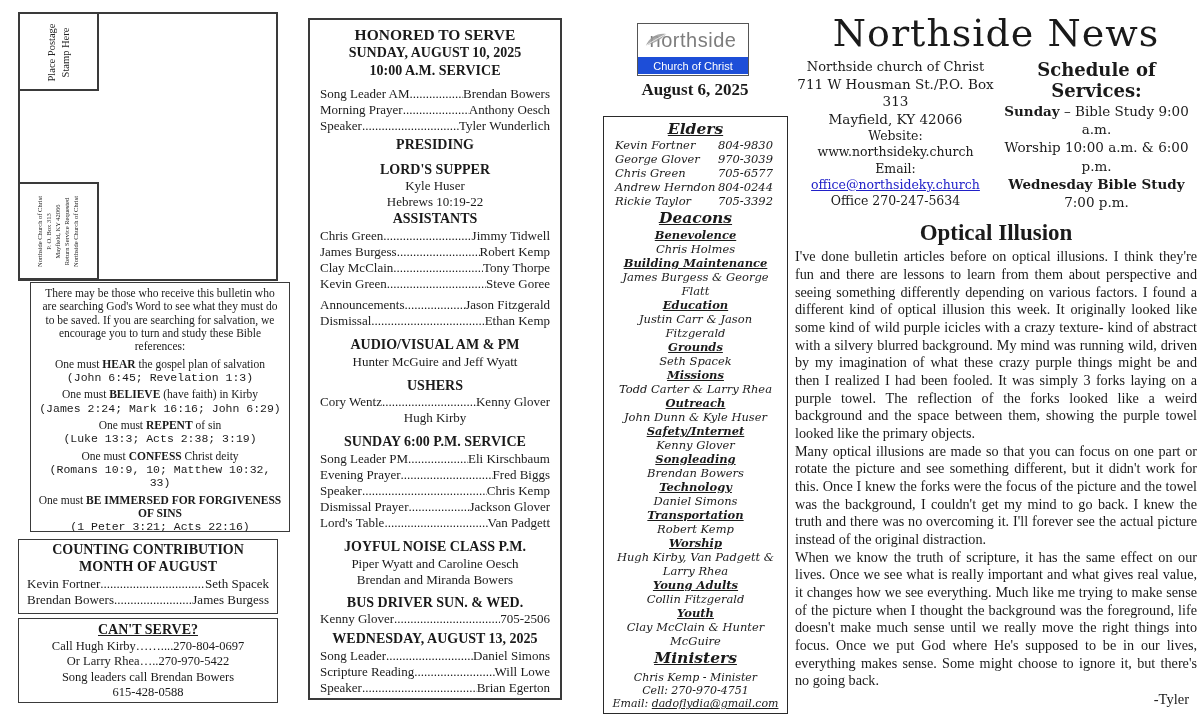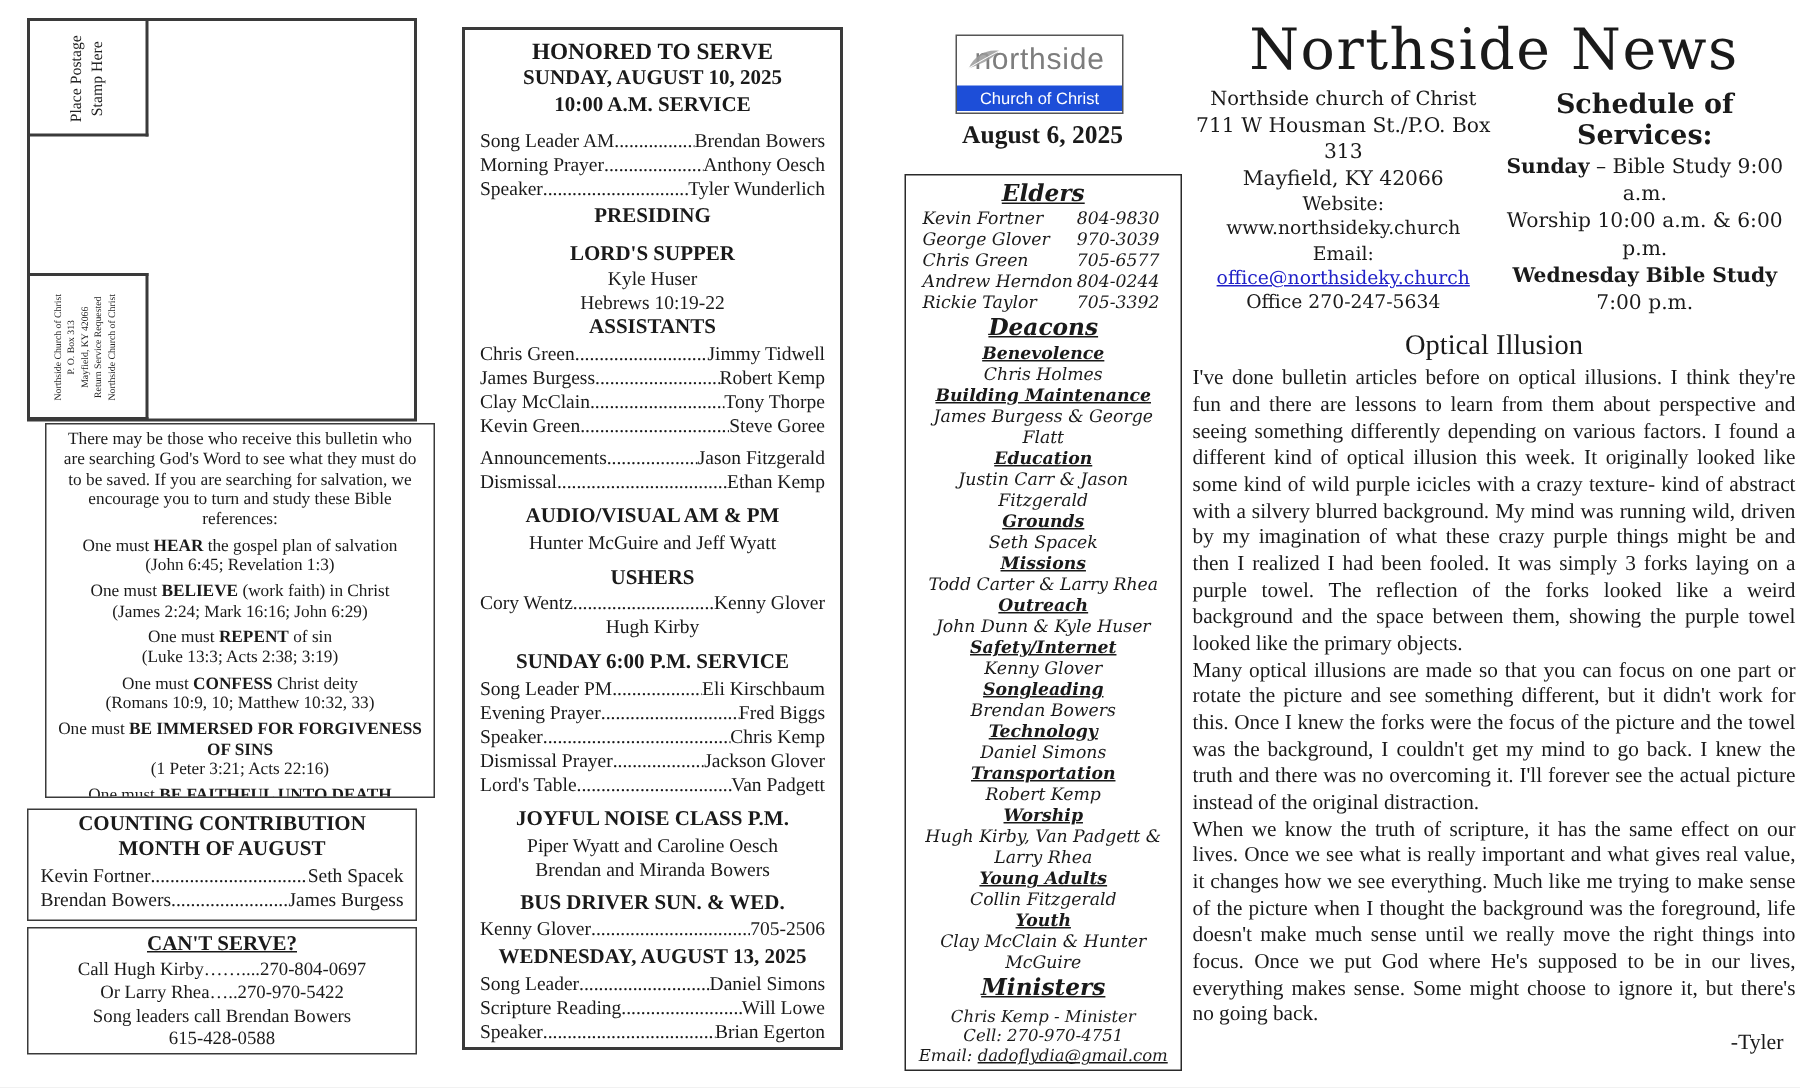--- a/index.html
+++ b/index.html
@@ -13,21 +13,21 @@
         display:flex;flex-direction:column;align-items:center;justify-content:center;
         font-size:10.5px;line-height:1.3;text-align:center;color:#222;}
   .return-box{position:absolute;left:0;top:168px;width:79px;height:98px;border:2px solid #3a3a3a;border-left:none;box-sizing:border-box;}
   .return-box .vrot{position:absolute;width:96px;height:75px;left:-11px;top:10px;transform:rotate(-90deg);
         display:flex;flex-direction:column;align-items:center;justify-content:center;
         font-size:6.5px;line-height:1.4;text-align:center;color:#222;white-space:nowrap;}
 
   .salvation-box{position:absolute;left:30px;top:282px;width:260px;height:250px;border:1.5px solid #3a3a3a;
         box-sizing:border-box;padding:4px 6px;text-align:center;font-size:11.5px;line-height:1.16;overflow:hidden;}
   .sal-item{margin-top:4px;}
-  .sal-ref{display:block;}
+  .sal-ref{display:block;font-family:Liberation Mono, monospace;}
 
   .counting-box{position:absolute;left:18px;top:539px;width:260px;height:75px;border:1.5px solid #3a3a3a;
         box-sizing:border-box;padding:2px 8px;overflow:hidden;}
   .counting-title{font-weight:bold;text-align:center;font-size:14px;line-height:1.2;}
   .cantserve-box{position:absolute;left:18px;top:618px;width:260px;height:85px;border:1.5px solid #3a3a3a;
         box-sizing:border-box;padding:2px 4px;text-align:center;font-size:12.5px;line-height:1.25;overflow:hidden;}
   .cs-title{font-weight:bold;font-size:14px;text-decoration:underline;}
 
   
   .lrow{display:flex;align-items:baseline;font-size:13px;line-height:1.24;}
@@ -64,21 +64,21 @@
   
   .news{position:absolute;left:795px;top:12px;width:402px;}
   .news-title{text-align:center;font-family:"DejaVu Serif",serif;font-size:38px;line-height:1.15;letter-spacing:1px;}
   .news-head{display:flex;margin-top:3px;}
   .contact{width:50%;text-align:center;font-family:"DejaVu Serif",serif;font-size:12.5px;line-height:1.3;}
   .contact .c1{font-size:13px;}
   .contact .c2,.contact .c3{font-size:13.5px;}
   .blue-link{color:#2020c8;text-decoration:underline;}
   .schedule{width:50%;text-align:center;font-family:"DejaVu Serif",serif;font-size:13.5px;line-height:1.35;}
   .schedule-title{font-size:18px;font-weight:bold;line-height:1.2;}
-  .article-title{text-align:center;font-weight:normal;font-size:19px;margin-top:9px;}
+  .article-title{text-align:center;font-weight:bold;font-size:23px;margin-top:9px;}
   .article{margin-top:2px;text-align:justify;font-size:14.2px;line-height:1.245;}
   .article p{margin:0;}
   .sig{text-align:right;font-size:14.5px;margin-top:1px;padding-right:8px;}
   b.inb{font-weight:bold;}
 </style>
 </head>
 <body>
 
 <div class="page">
 
@@ -100,21 +100,21 @@
     </div>
   </div>
 
   <div class="salvation-box">
     <div>There may be those who receive this bulletin who are searching God's Word to see what they must do to be saved.  If you are searching for salvation, we encourage you to turn and study these Bible references:</div>
     <div class="sal-item">
       <span>One must </span><b class="inb">HEAR</b><span> the gospel plan of salvation</span>
       <span class="sal-ref">(John 6:45; Revelation 1:3)</span>
     </div>
     <div class="sal-item">
-      <span>One must </span><b class="inb">BELIEVE</b><span> (work faith) in Christ</span>
+      <span>One must </span><b class="inb">BELIEVE</b><span> (have faith) in Kirby</span>
       <span class="sal-ref">(James 2:24; Mark 16:16; John 6:29)</span>
     </div>
     <div class="sal-item">
       <span>One must </span><b class="inb">REPENT</b><span> of sin</span>
       <span class="sal-ref">(Luke 13:3; Acts 2:38; 3:19)</span>
     </div>
     <div class="sal-item">
       <span>One must </span><b class="inb">CONFESS</b><span> Christ deity</span>
       <span class="sal-ref">(Romans 10:9, 10; Matthew 10:32, 33)</span>
     </div>

